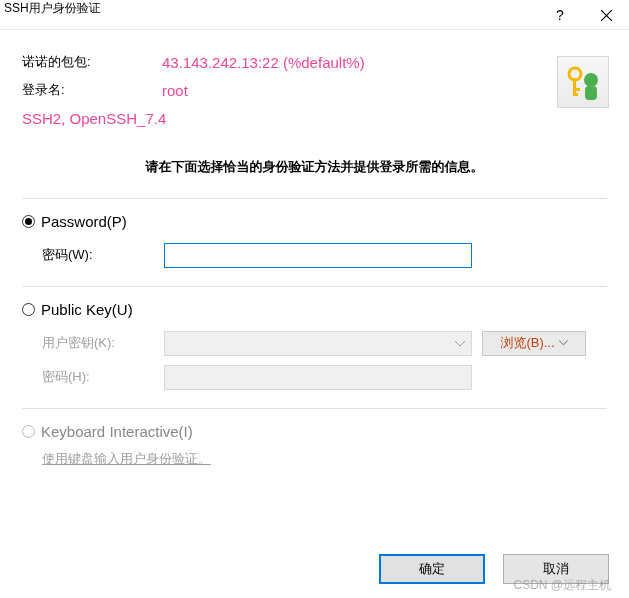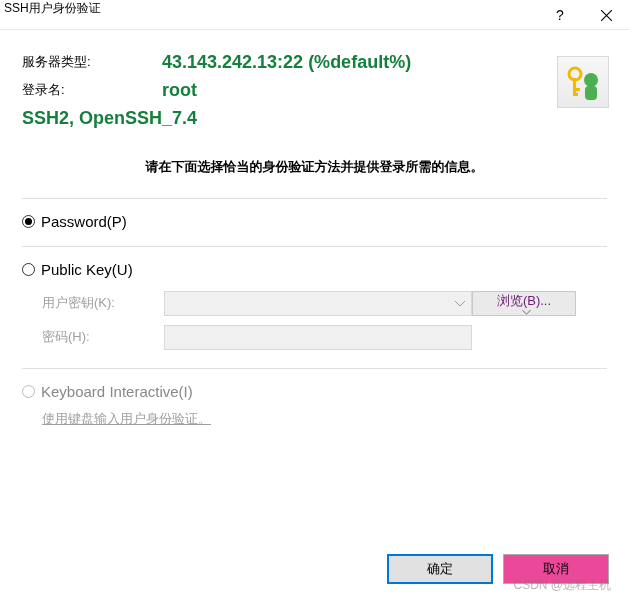--- a/index.html
+++ b/index.html
@@ -25,21 +25,21 @@
       display: flex; align-items: center; justify-content: center;
       font-size: 14px; color: #000;
       cursor: pointer;
     }
     .titlebar-btn.help { font-size: 14px; }
     .titlebar-btn.close svg { width: 11px; height: 11px; }
     .content { padding: 18px 22px 0 22px; }
     .info-block { position: relative; }
     .info-row { display: flex; align-items: center; height: 28px; }
     .info-label { width: 140px; color: #000; font-size: 13px; }
-    .info-value { font-weight: 700; font-size: 18px; color: #15803d; }
+    .info-value { font-weight: 400; font-size: 15px; color: #ec4899; }
     .key-icon {
       position: absolute; right: -2px; top: 8px;
       width: 52px; height: 52px;
       border: 1px solid #d8d8d8;
       background: linear-gradient(#f7f7f7,#eaeaea);
       display: flex; align-items: center; justify-content: center;
     }
     .instruction {
       margin-top: 26px;
       font-weight: 700;
@@ -76,33 +76,33 @@
     .dropdown {
       height: 25px; width: 308px;
       border: 1px solid #d8d8d8; background: #f0f0f0;
       position: relative;
     }
     .dropdown-chevron {
       position: absolute; right: 6px; top: 50%; transform: translateY(-50%);
       color: #888;
     }
     .browse-btn {
-      height: 25px; width: 104px;
+      height: 25px; margin-left: 10px; width: 104px;
       border: 1px solid #c8c8c8; background: #eaeaea;
-      font-size: 13px; color: #701a75;
-      display: flex; align-items: center; justify-content: center; flex-direction: column;
+      font-size: 13px; color: #c2410c;
+      display: flex; align-items: center; justify-content: center;
     }
     .hint-text { margin: 2px 0 0 20px; font-size: 13px; color: #a0a0a0; text-decoration: underline; }
     .footer {
       position: absolute; bottom: 14px; right: 20px;
-      display: flex; gap: 10px;
+      display: flex; gap: 18px;
     }
     .dlg-btn {
       width: 106px; height: 30px;
-      border: 1px solid #adadad; background: #ec4899;
+      border: 1px solid #adadad; background: #e5e5e5;
       font-size: 13px; color: #000;
       display: flex; align-items: center; justify-content: center;
       cursor: pointer;
     }
     .dlg-btn.primary { border: 2px solid #0078d7; background: #e1e1e1; }
     .watermark {
       position: absolute; bottom: 4px; right: 18px;
       font-size: 12px; color: rgba(120,120,120,0.55);
       pointer-events: none;
     }
@@ -119,21 +119,21 @@
         <line x1="0" y1="0" x2="10" y2="10" stroke="#000" stroke-width="1"></line>
         <line x1="10" y1="0" x2="0" y2="10" stroke="#000" stroke-width="1"></line>
       </svg>
   </div>
 </div>
 
 <div class="content">
 
   <div class="info-block">
     <div class="info-row">
-      <div class="info-label">服务器类型:</div>
+      <div class="info-label">诺诺的包包:</div>
       <div class="info-value">43.143.242.13:22 (%default%)</div>
     </div>
     <div class="info-row">
       <div class="info-label">登录名:</div>
       <div class="info-value">root</div>
     </div>
     <div class="info-row">
       <div class="info-value">SSH2, OpenSSH_7.4</div>
     </div>
     <div class="key-icon">
@@ -149,20 +149,24 @@
   </div>
 
   <div class="instruction">请在下面选择恰当的身份验证方法并提供登录所需的信息。</div>
 
   <hr class="divider">
 
   <div class="auth-group">
     <div class="radio-row">
       <span class="radio checked"></span>
       <span class="radio-label">Password(P)</span>
+    </div>
+    <div class="field-row">
+      <div class="field-label">密码(W):</div>
+      <input type="password" class="text-input" value="" style="">
     </div>
   </div>
 
   <hr class="sep2">
 
   <div class="auth-group">
     <div class="radio-row">
       <span class="radio"></span>
       <span class="radio-label">Public Key(U)</span>
     </div>

